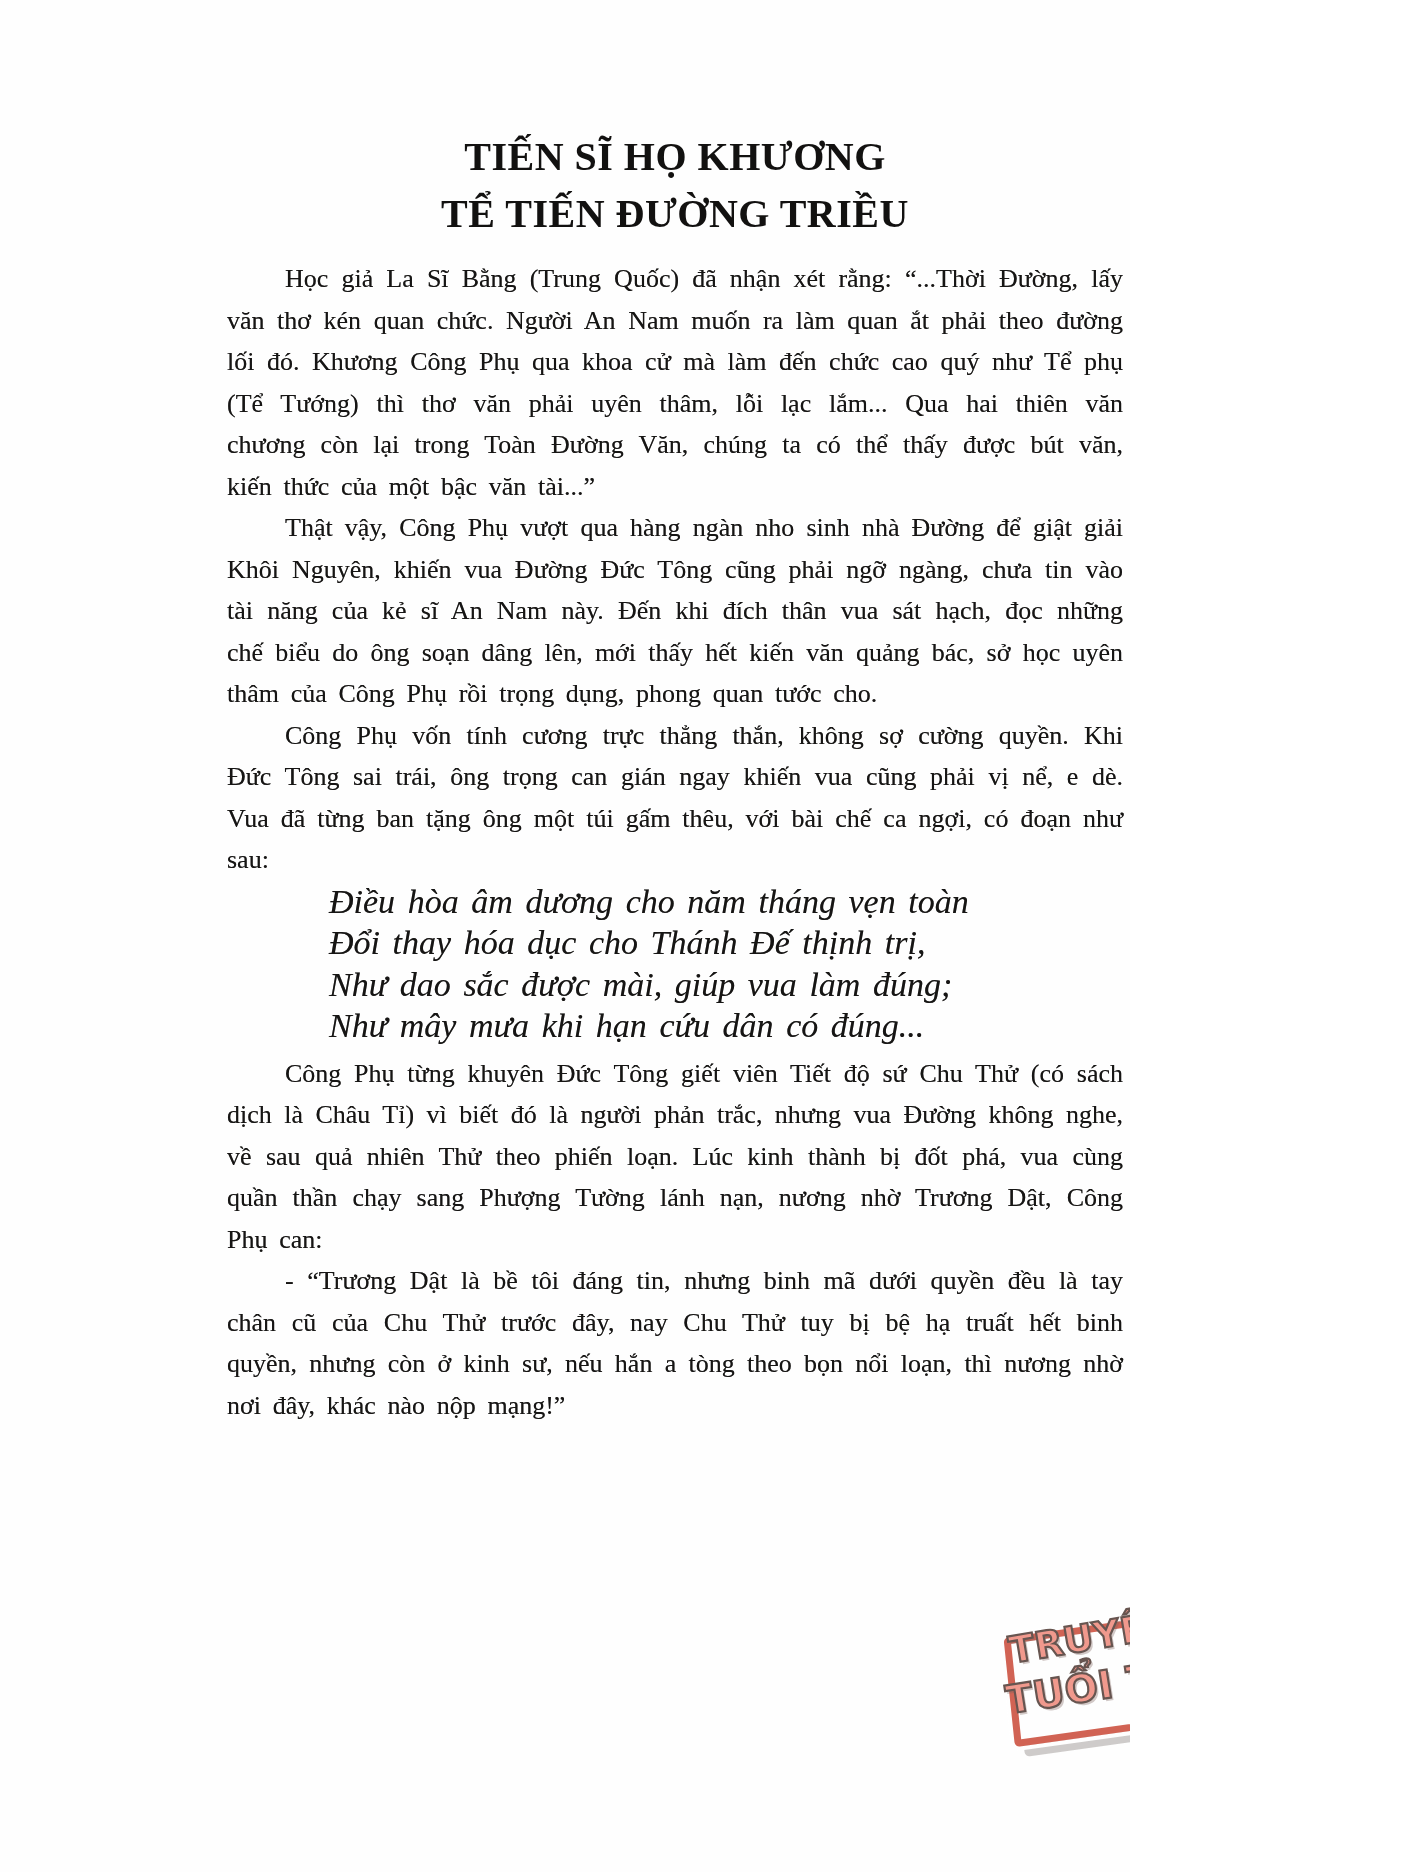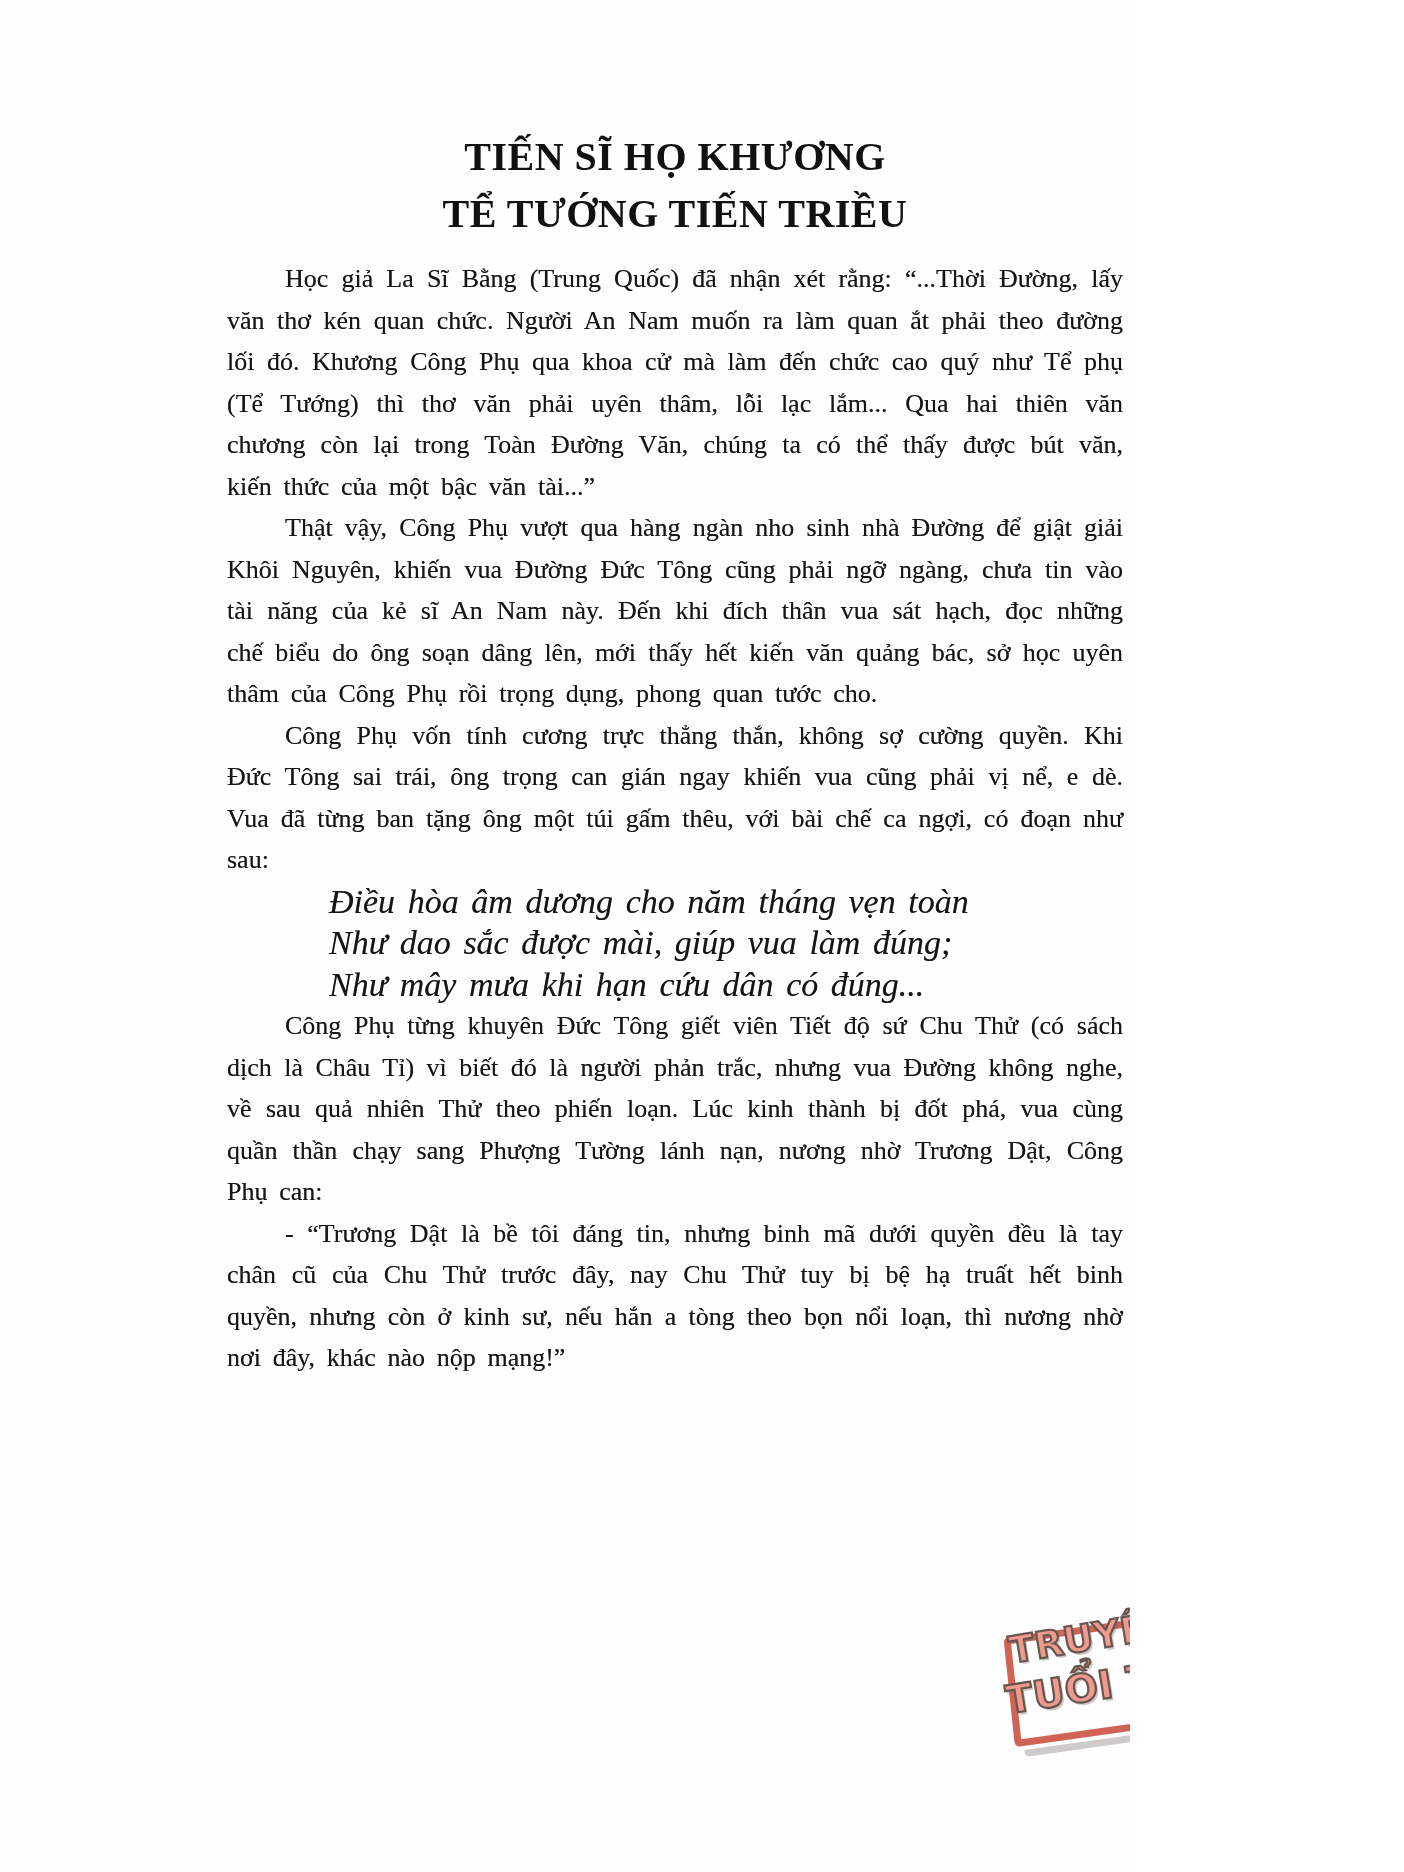--- a/index.html
+++ b/index.html
@@ -34,21 +34,21 @@
   .para {
     margin: 0;
     font-size: 26px;
     line-height: 41.5px;
     text-align: justify;
     text-indent: 58px;
     word-spacing: 0.2em;
     text-shadow: 0 0 0.5px rgba(20,18,16,0.55);
   }
   .verse {
-    margin: 0 0 0 102px;
+    margin: 0 0 6px 102px;
     font-style: italic;
   }
   .verse-line {
     font-size: 34px;
     line-height: 41.5px;
     word-spacing: 0.12em;
     text-shadow: 0 0 0.4px rgba(20,18,16,0.5);
   }
   
   .stamp {
@@ -95,28 +95,29 @@
     font-size: 39px;
     transform: rotate(-1deg);
   }
 </style>
 </head>
 <body>
 
 <div class="page">
   <div class="content">
 
-    <h1 class="title"><span>TIẾN SĨ HỌ KHƯƠNG</span><br><span>TỂ TƯỚNG TIẾN TRIỀU</span></h1>
+    <h1 class="title"><span>TIẾN SĨ HỌ KHƯƠNG</span><br><span>TỂ TIẾN ĐƯỜNG TRIỀU</span></h1>
 
     <p class="para">Học giả La Sĩ Bằng (Trung Quốc) đã nhận xét rằng: “...Thời Đường, lấy văn thơ kén quan chức. Người An Nam muốn ra làm quan ắt phải theo đường lối đó. Khương Công Phụ qua khoa cử mà làm đến chức cao quý như Tể phụ (Tể Tướng) thì thơ văn phải uyên thâm, lỗi lạc lắm... Qua hai thiên văn chương còn lại trong Toàn Đường Văn, chúng ta có thể thấy được bút văn, kiến thức của một bậc văn tài...”</p>
     <p class="para">Thật vậy, Công Phụ vượt qua hàng ngàn nho sinh nhà Đường để giật giải Khôi Nguyên, khiến vua Đường Đức Tông cũng phải ngỡ ngàng, chưa tin vào tài năng của kẻ sĩ An Nam này. Đến khi đích thân vua sát hạch, đọc những chế biểu do ông soạn dâng lên, mới thấy hết kiến văn quảng bác, sở học uyên thâm của Công Phụ rồi trọng dụng, phong quan tước cho.</p>
     <p class="para">Công Phụ vốn tính cương trực thẳng thắn, không sợ cường quyền. Khi Đức Tông sai trái, ông trọng can gián ngay khiến vua cũng phải vị nể, e dè. Vua đã từng ban tặng ông một túi gấm thêu, với bài chế ca ngợi, có đoạn như sau:</p>
 
     <div class="verse">
       <div class="verse-line">Điều hòa âm dương cho năm tháng vẹn toàn</div>
+      <div class="verse-line">Đổi thay hóa dục cho Thánh Đế thịnh trị,</div>
       <div class="verse-line">Như dao sắc được mài, giúp vua làm đúng;</div>
       <div class="verse-line">Như mây mưa khi hạn cứu dân có đúng...</div>
     </div>
 
     <p class="para">Công Phụ từng khuyên Đức Tông giết viên Tiết độ sứ Chu Thử (có sách dịch là Châu Tỉ) vì biết đó là người phản trắc, nhưng vua Đường không nghe, về sau quả nhiên Thử theo phiến loạn. Lúc kinh thành bị đốt phá, vua cùng quần thần chạy sang Phượng Tường lánh nạn, nương nhờ Trương Dật, Công Phụ can:</p>
     <p class="para">- “Trương Dật là bề tôi đáng tin, nhưng binh mã dưới quyền đều là tay chân cũ của Chu Thử trước đây, nay Chu Thử tuy bị bệ hạ truất hết binh quyền, nhưng còn ở kinh sư, nếu hắn a tòng theo bọn nổi loạn, thì nương nhờ nơi đây, khác nào nộp mạng!”</p>
 
   </div>
 
   <div class="stamp">

